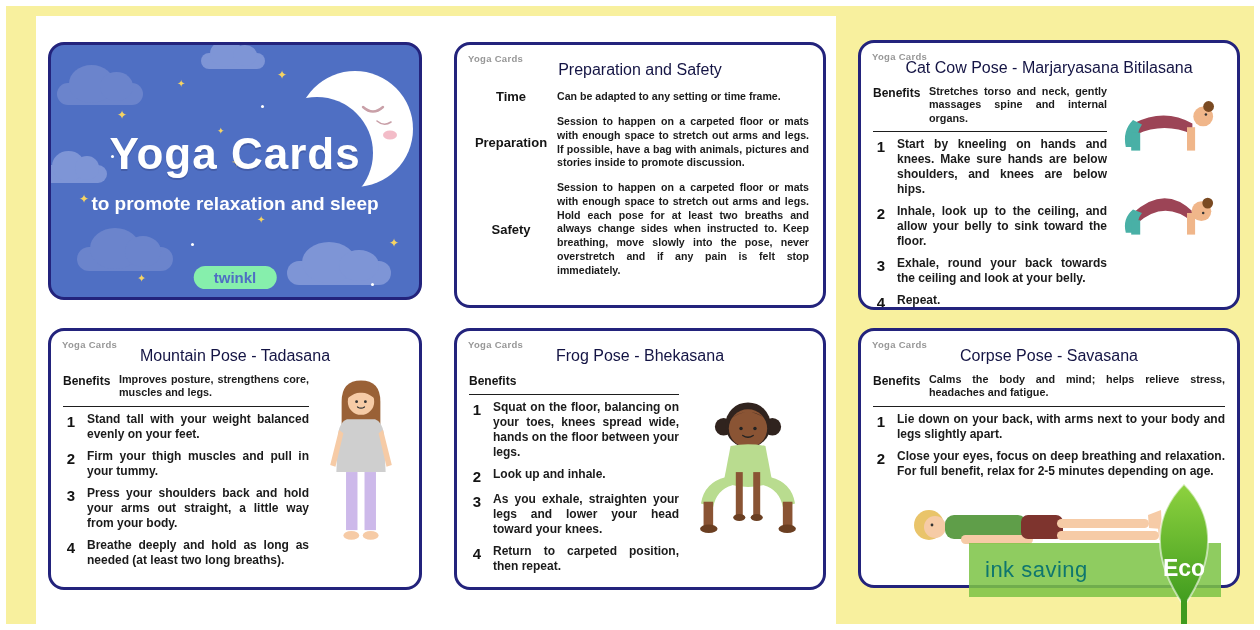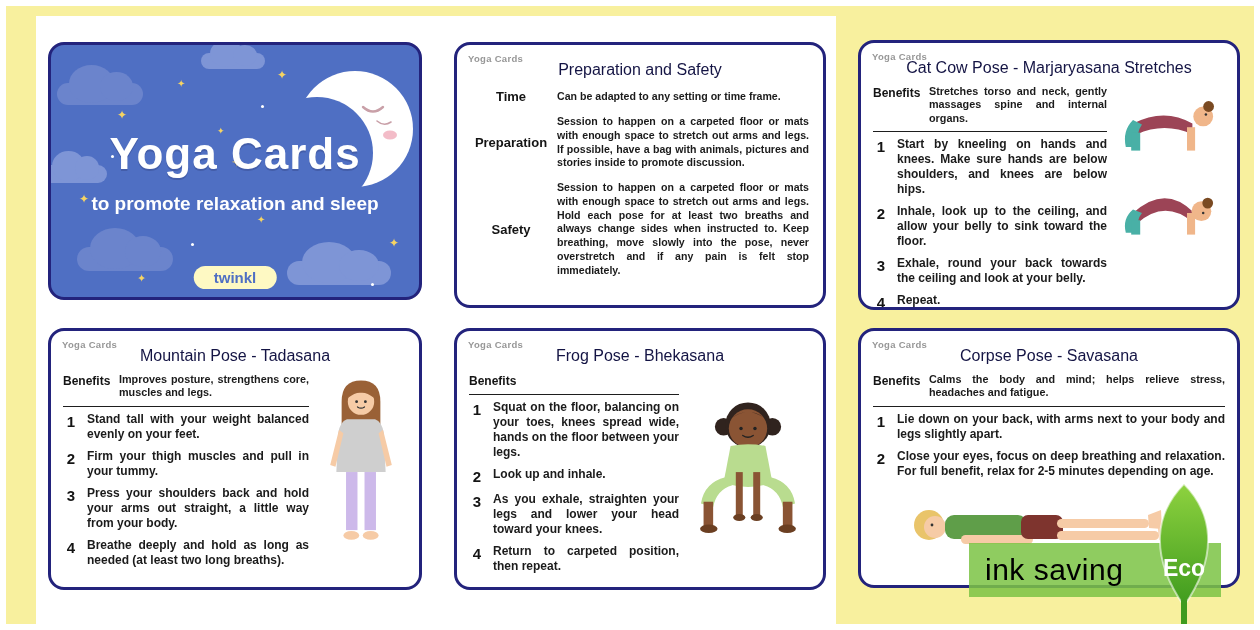--- a/index.html
+++ b/index.html
@@ -22,21 +22,21 @@
   .star { position:absolute; color:#f6d463; line-height:1; }
   .star::before { content:"✦"; }
   .dot { position:absolute; width:3px; height:3px; border-radius:50%; background:#fff; }
   .main-heading { position:absolute; top:84px; left:0; width:100%; text-align:center;
                   font-size:44px; font-weight:bold; color:#ffffff; letter-spacing:1px;
                   text-shadow:0 2px 0 rgba(30,40,90,.25); }
   .sub-heading { position:absolute; top:148px; left:0; width:100%; text-align:center;
                  font-size:19px; font-weight:bold; color:#ffffff; }
   .moon { position:absolute; left:238px; top:14px; width:128px; height:150px; }
   .brand-pill { position:absolute; bottom:8px; left:50%; transform:translateX(-50%);
-                background:#fef9c3; border-radius:15px; padding:3px 20px;
+                background:#86efac; border-radius:15px; padding:3px 20px;
                 color:#4f6fc3; font-weight:bold; font-size:15px; }
 
   
   .corner { position:absolute; top:8px; left:11px; font-size:9.5px; font-weight:bold;
             color:#979797; letter-spacing:.3px; }
   .card-title { margin:16px 10px 2px; text-align:center; font-size:16px; color:#141444;
                 font-weight:normal; white-space:nowrap; }
   .card-title b { font-weight:normal; }
   .pose-body { display:flex; padding:2px 12px 8px; gap:6px; }
   .pose-left { flex:1; min-width:0; }
@@ -64,21 +64,21 @@
   #card-corpse   { left:852px; top:322px; width:382px; height:260px; }
 
   #card-mountain .pose-art { width:92px; }
   #card-frog .pose-art { width:126px; padding-top:6px; }
   #card-catcow .pose-art { width:112px; gap:10px; padding-top:2px; }
   .corpse-art { display:flex; justify-content:center; padding:4px 0 0; }
 
   
   .eco-banner { position:absolute; left:963px; top:537px; width:252px; height:54px;
                 background:rgba(125,196,70,.86); display:flex; align-items:center; z-index:5; }
-  .eco-banner-text { color:#000000; font-size:30px; margin-left:16px; letter-spacing:.5px; }
+  .eco-banner-text { color:#0f766e; font-size:22px; margin-left:16px; letter-spacing:.5px; }
   .eco-leaf { position:absolute; left:1142px; top:478px; width:72px; height:152px; z-index:6; }
   .eco-badge-text { position:absolute; left:1142px; top:549px; width:72px; text-align:center;
                     color:#fff; font-size:23px; font-weight:bold; z-index:7; }
 </style>
 </head>
 <body>
 
 <div id="stage">
   <div class="panel"></div>
 
@@ -239,21 +239,21 @@
           <ellipse cx="115" cy="157" rx="10" ry="5" fill="#6b3f22"></ellipse>
           <ellipse cx="60" cy="144" rx="7" ry="4" fill="#6b3f22"></ellipse>
           <ellipse cx="80" cy="144" rx="7" ry="4" fill="#6b3f22"></ellipse>
         </svg>
       </div>
     </div>
   </section>
 
   <section class="card" id="card-catcow">
     <div class="corner">Yoga Cards</div>
-    <h2 class="card-title"><b>Cat Cow Pose -</b> <span>Marjaryasana Stretches</span></h2>
+    <h2 class="card-title"><b>Cat Cow Pose -</b> <span>Marjaryasana Bitilasana</span></h2>
     <div class="pose-body">
       <div class="pose-left">
         <div class="benefits">
           <div class="b-label">Benefits</div>
           <div class="b-text">Stretches torso and neck, gently massages spine and internal organs.</div>
         </div>
         <div class="rule"></div>
         <div class="steps">
           <div class="step">
             <div class="s-num">1</div>

